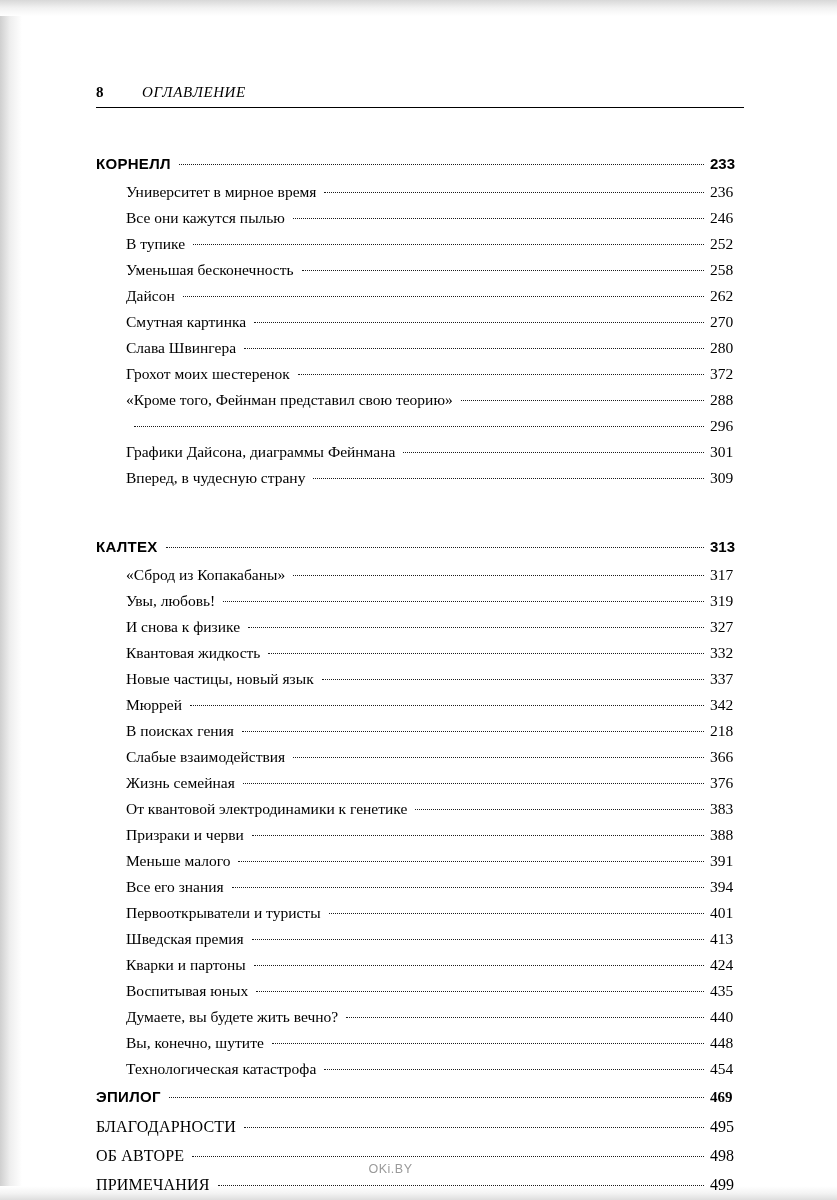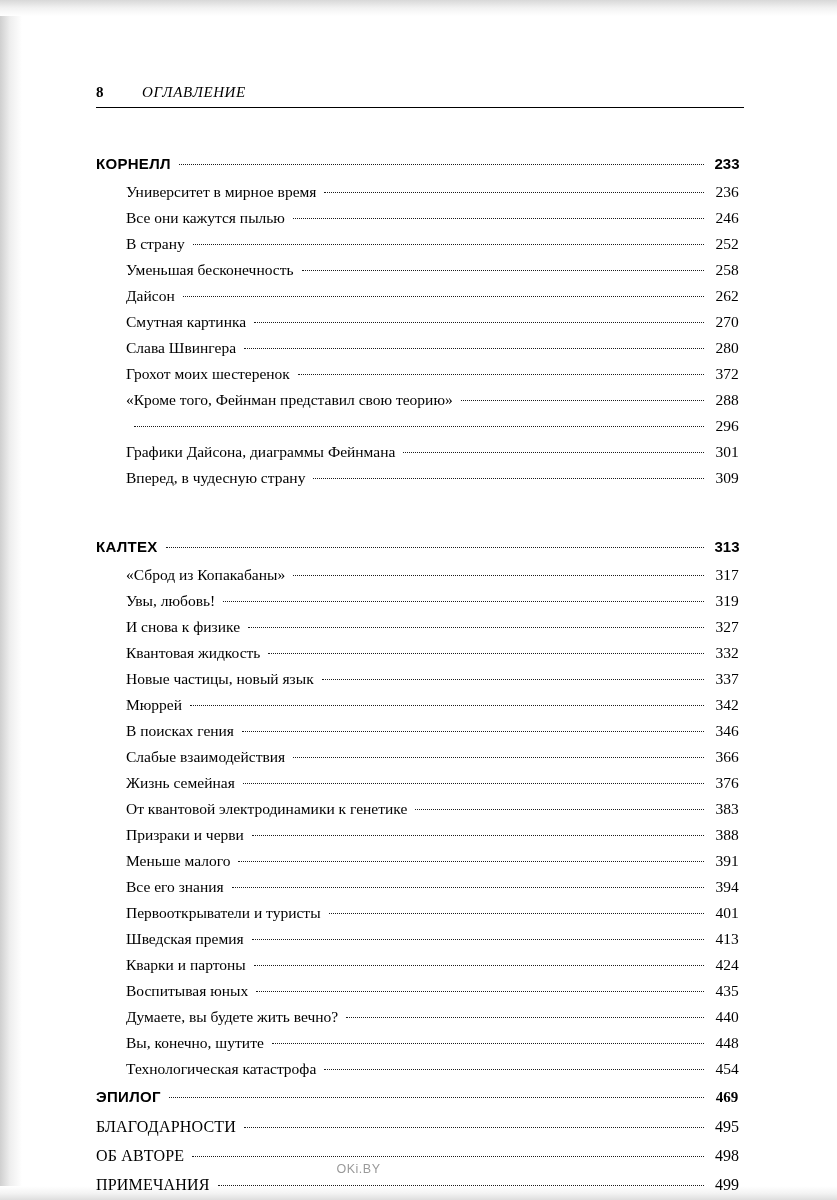--- a/index.html
+++ b/index.html
@@ -84,21 +84,21 @@
   }
   .toc-entry .leader {
     flex: 1 1 auto;
     margin: 0 6px 0 8px;
     border-bottom: 1.5px dotted #1b1b1b;
     transform: translateY(-4px);
     min-width: 10px;
   }
   .toc-entry .page-num {
     flex: 0 0 auto;
-    text-align: center;
+    text-align: left;
     min-width: 34px;
   }
   
   .lvl-chapter .label {
     font-weight: bold;
     font-family: "Liberation Sans", sans-serif;
     font-size: 15px;
     letter-spacing: 0.3px;
   }
   .lvl-chapter .page-num {
@@ -145,20 +145,21 @@
   .watermark {
     position: absolute;
     left: 0;
     bottom: 24px;
     width: 717px;
     text-align: center;
     font-family: "Liberation Sans", sans-serif;
     font-size: 12.5px;
     color: #9a9a9a;
     letter-spacing: 0.5px;
+    padding-left: 32px;
   }
 </style>
 </head>
 <body>
 
 <div class="page">
   <div class="page-shadow-left"></div>
   <div class="page-shadow-top"></div>
   <div class="page-shadow-bottom"></div>
 
@@ -180,21 +181,21 @@
           <span class="label">Университет в мирное время</span>
           <span class="leader"></span>
           <span class="page-num">236</span>
         </div>
         <div class="toc-entry lvl-sub">
           <span class="label">Все они кажутся пылью</span>
           <span class="leader"></span>
           <span class="page-num">246</span>
         </div>
         <div class="toc-entry lvl-sub">
-          <span class="label">В страну</span>
+          <span class="label">В тупике</span>
           <span class="leader"></span>
           <span class="page-num">252</span>
         </div>
         <div class="toc-entry lvl-sub">
           <span class="label">Уменьшая бесконечность</span>
           <span class="leader"></span>
           <span class="page-num">258</span>
         </div>
         <div class="toc-entry lvl-sub">
           <span class="label">Дайсон</span>
@@ -266,21 +267,21 @@
           <span class="page-num">337</span>
         </div>
         <div class="toc-entry lvl-sub">
           <span class="label">Мюррей</span>
           <span class="leader"></span>
           <span class="page-num">342</span>
         </div>
         <div class="toc-entry lvl-sub">
           <span class="label">В поисках гения</span>
           <span class="leader"></span>
-          <span class="page-num">346</span>
+          <span class="page-num">218</span>
         </div>
         <div class="toc-entry lvl-sub">
           <span class="label">Слабые взаимодействия</span>
           <span class="leader"></span>
           <span class="page-num">366</span>
         </div>
         <div class="toc-entry lvl-sub">
           <span class="label">Жизнь семейная</span>
           <span class="leader"></span>
           <span class="page-num">376</span>

